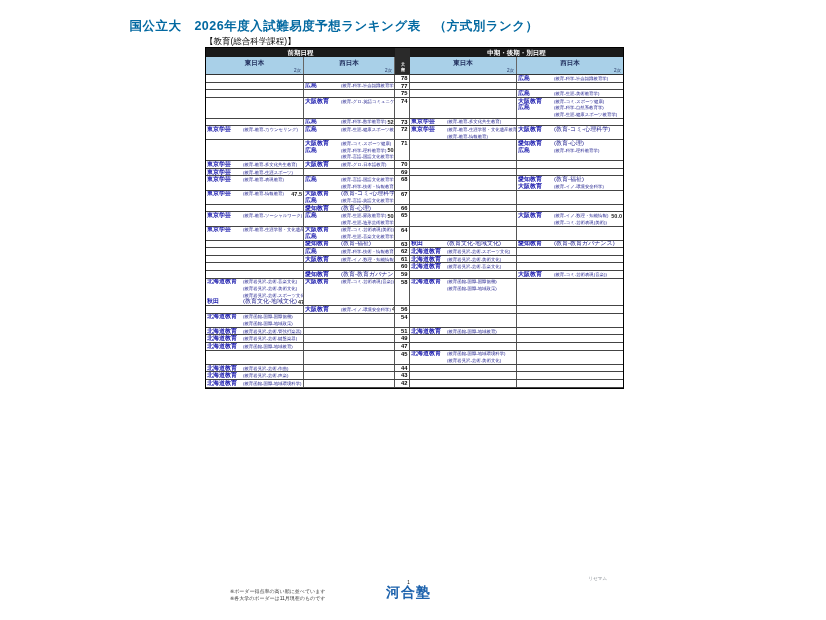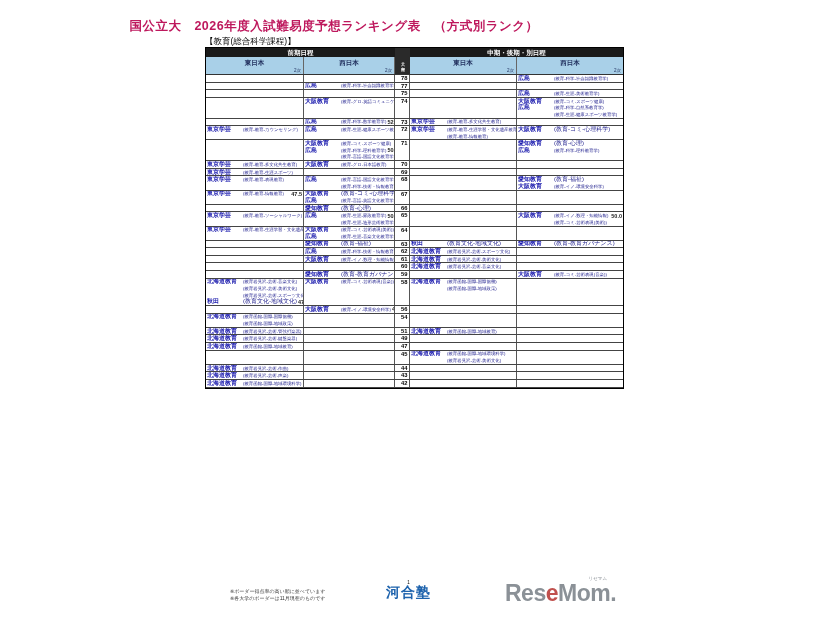--- a/index.html
+++ b/index.html
@@ -1,17 +1,17 @@
 <!DOCTYPE html>
 <html><head>
 <meta charset="utf-8">
 <style>
   html,body{margin:0;padding:0;background:#ffffff;}
   body{width:826px;height:620px;position:relative;font-family:"Liberation Sans","DejaVu Sans",sans-serif;overflow:hidden;}
-  .page-title{position:absolute;top:18px;left:0;width:668px;text-align:center;font-size:12.5px;font-weight:bold;color:#be185d;letter-spacing:.5px;}
+  .page-title{position:absolute;top:18px;left:0;width:668px;text-align:center;font-size:12.5px;font-weight:bold;color:#0369a1;letter-spacing:.5px;}
   .category{position:absolute;top:36px;left:205px;font-size:8.5px;font-weight:normal;color:#000;}
   .rtable{position:absolute;top:47px;left:205px;width:419px;border:1px solid #000;box-sizing:border-box;background:#fff;}
   .thead{display:grid;grid-template-columns:98px 91px 15px 107px 106px;grid-template-rows:9px 17px;}
   .hbar{background:#1a1a1a;color:#fff;font-size:6.5px;font-weight:bold;text-align:center;line-height:9px;grid-row:1;}
   .hbar.z{grid-column:1/3;} .hbar.k{grid-column:4/6;}
   .hnum{grid-column:3;grid-row:1/3;background:#2a2a2a;color:#fff;display:flex;align-items:center;justify-content:center;}
   .hnum span{writing-mode:vertical-rl;font-size:4px;line-height:4px;letter-spacing:0;}
   .hblue{grid-row:2;background:#a9d0e8;position:relative;border-right:1px solid #666;box-sizing:border-box;}
   .hblue .area{display:block;text-align:center;font-size:6.5px;font-weight:bold;color:#1f2d5c;margin-top:2px;}
   .hblue .niji{position:absolute;right:2px;bottom:1px;font-size:4.5px;color:#1f2d5c;}
@@ -664,14 +664,13 @@
   <div>※各大学のボーダーは11月現在のものです</div>
 </div>
 
 <div class="kawai">
   <div class="pageno">1</div>
   <div class="kl">河合塾</div>
 </div>
 
 <div class="resemom">
   <span class="ruby">リセマム</span>
-  <span class="rm"><span>Res</span><span class="acc">e</span><span>Mom.</span></span>
 </div>
 
 </body></html>

